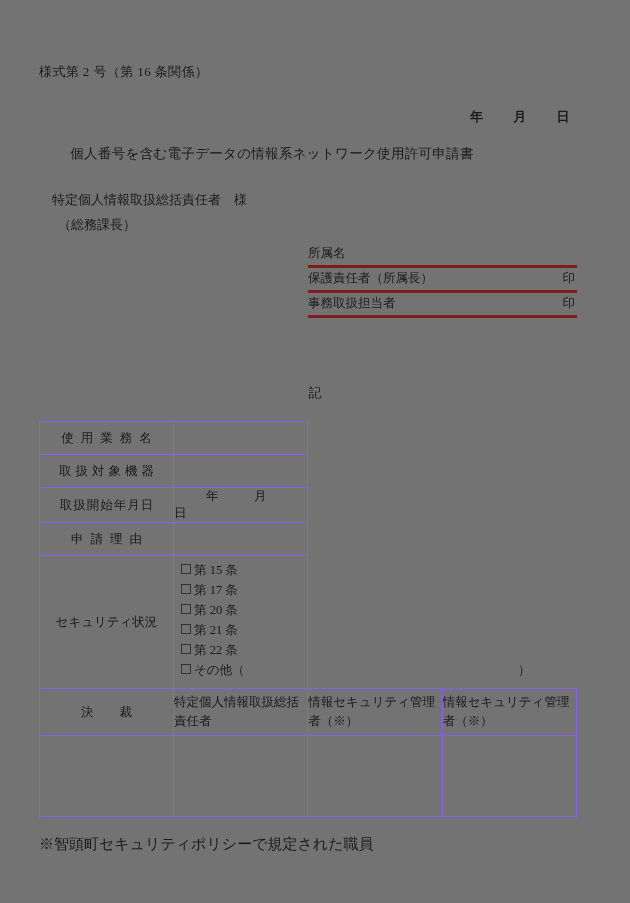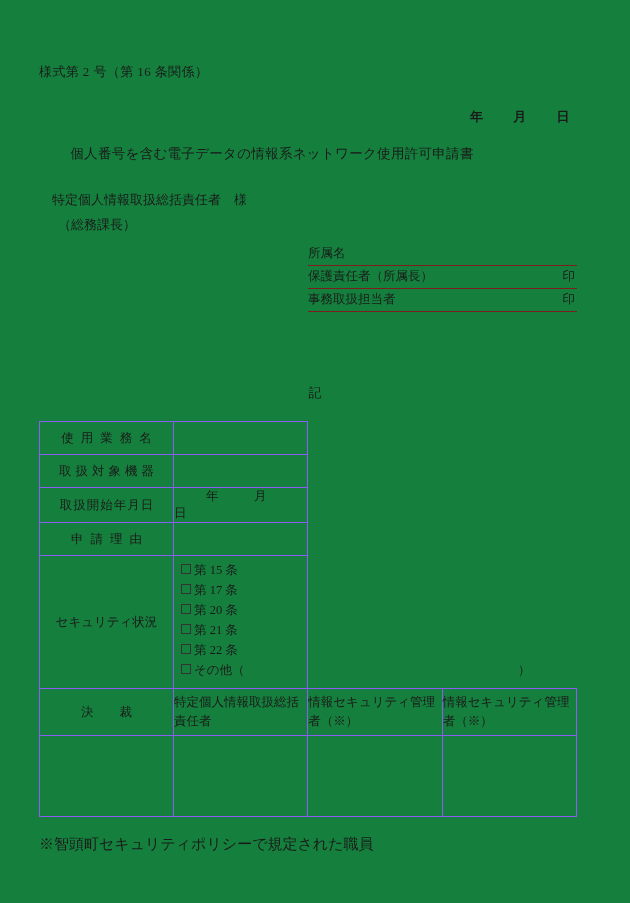--- a/index.html
+++ b/index.html
@@ -11,21 +11,21 @@
     width: 630px;
     height: 903px;
     position: relative;
     font-family: "Liberation Serif", "DejaVu Serif", serif;
     color: #1a1a1a;
     overflow: hidden;
   }
   .page {
     position: absolute;
     inset: 0;
-    background: #15803d;
+    background: #737373;
   }
 
   
   .abs { position: absolute; }
 
   
   #form-number {
     left: 39px; top: 63px;
     font-size: 13px;
     letter-spacing: 0.4px;
@@ -66,21 +66,21 @@
   }
 
   
   #signature-block {
     left: 308px; top: 243px;
     width: 269px;
   }
   .sig-row {
     position: relative;
     height: 22px;
-    border-bottom: 1px solid #7f1d1d;
+    border-bottom: 3px solid #7f1d1d;
     font-size: 12.5px;
   }
   .sig-row .label {
     position: absolute;
     left: 0; bottom: 3px;
     white-space: nowrap;
   }
   .sig-row .seal {
     position: absolute;
     right: 2px; bottom: 3px;

